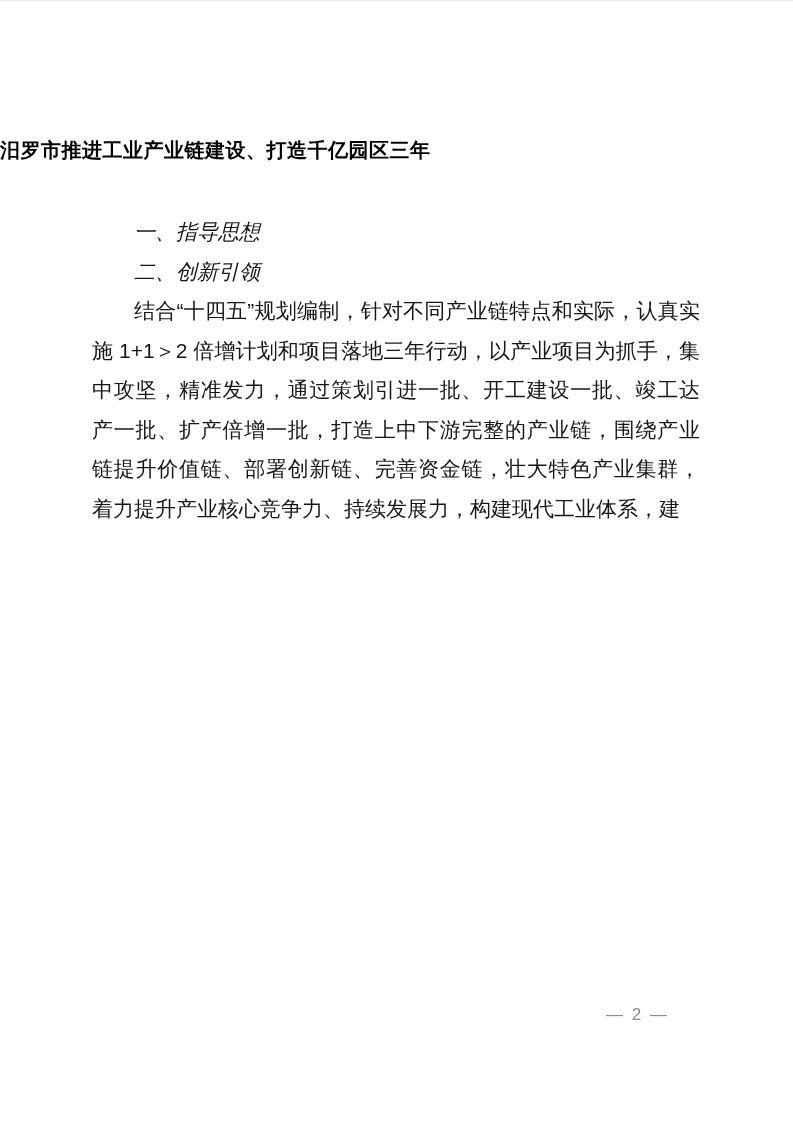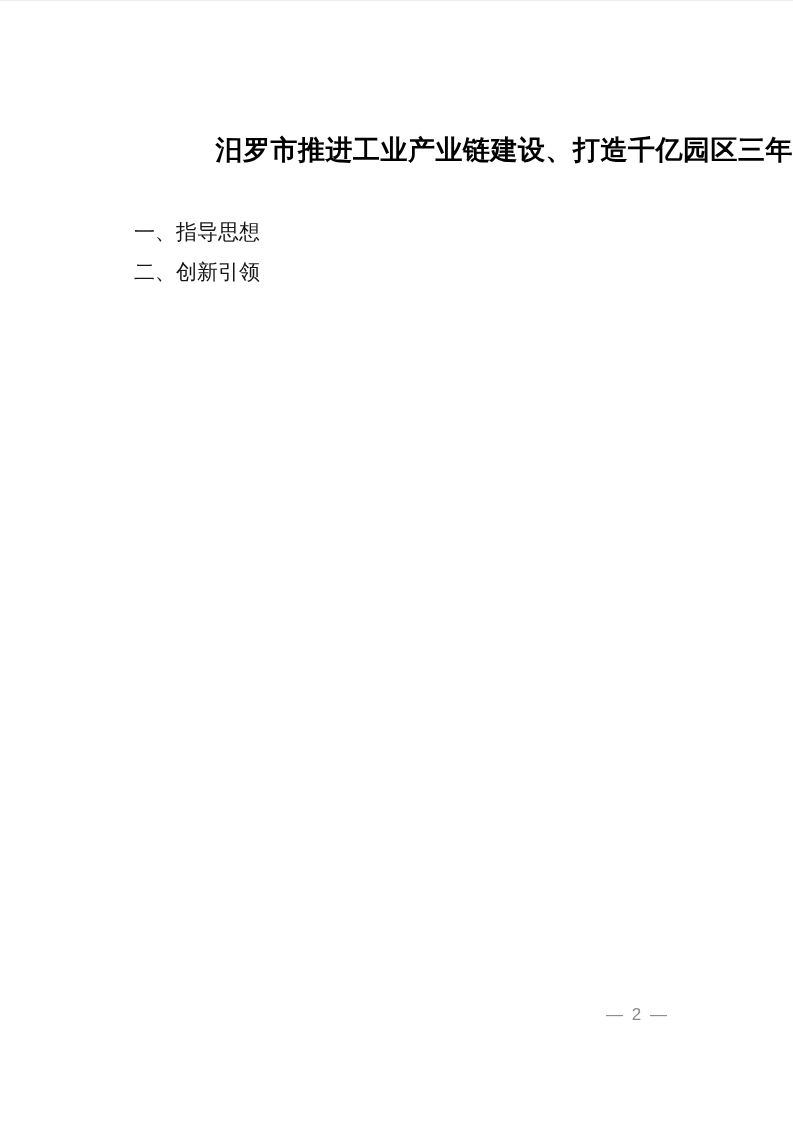--- a/index.html
+++ b/index.html
@@ -13,23 +13,23 @@
     height: 1122px;
     background: #ffffff;
     overflow: hidden;
     font-family: "Liberation Sans", sans-serif;
     color: #1a1a1a;
     border-top: 1px solid #ececec;
     box-sizing: border-box;
   }
   .doc-title {
     padding-top: 126px;
-    text-align: right;
+    text-align: left;
     font-weight: bold;
-    font-size: 27px;
+    font-size: 20px;
     line-height: 46px;
     color: #000000;
     letter-spacing: 0.5px;
   }
   .doc-body {
     margin-top: 39px;
     margin-left: 92px;
     width: 608px;
     font-size: 21px;
     line-height: 39.5px;
@@ -37,20 +37,21 @@
   }
   .para {
     margin: 0;
     text-indent: 2em;
     text-align: justify;
   }
   .heading {
     margin: 0;
     text-indent: 2em;
     text-align: left;
+    font-style: italic;
   }
   .page-number {
     position: absolute;
     left: 606px;
     top: 1002px;
     width: 100px;
     text-align: left;
     font-size: 17px;
     line-height: 24px;
     color: #8a8a8a;
@@ -60,15 +61,16 @@
 </head>
 <body>
 
 <div class="page">
   <div class="doc-title">
       <div class="title-line">汨罗市推进工业产业链建设、打造千亿园区三年</div>
     </div>
   <div class="doc-body">
       <div class="heading">一、指导思想</div>
       <div class="heading">二、创新引领</div>
+      <div class="para">结合“十四五”规划编制，针对不同产业链特点和实际，认真实施 1+1＞2 倍增计划和项目落地三年行动，以产业项目为抓手，集中攻坚，精准发力，通过策划引进一批、开工建设一批、竣工达产一批、扩产倍增一批，打造上中下游完整的产业链，围绕产业链提升价值链、部署创新链、完善资金链，壮大特色产业集群，着力提升产业核心竞争力、持续发展力，构建现代工业体系，建</div>
     </div>
   <div class="page-number">— 2 —</div>
 </div>
 
 </body></html>

